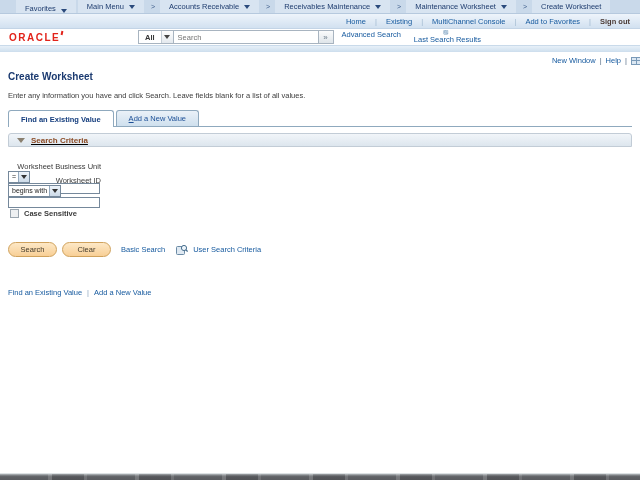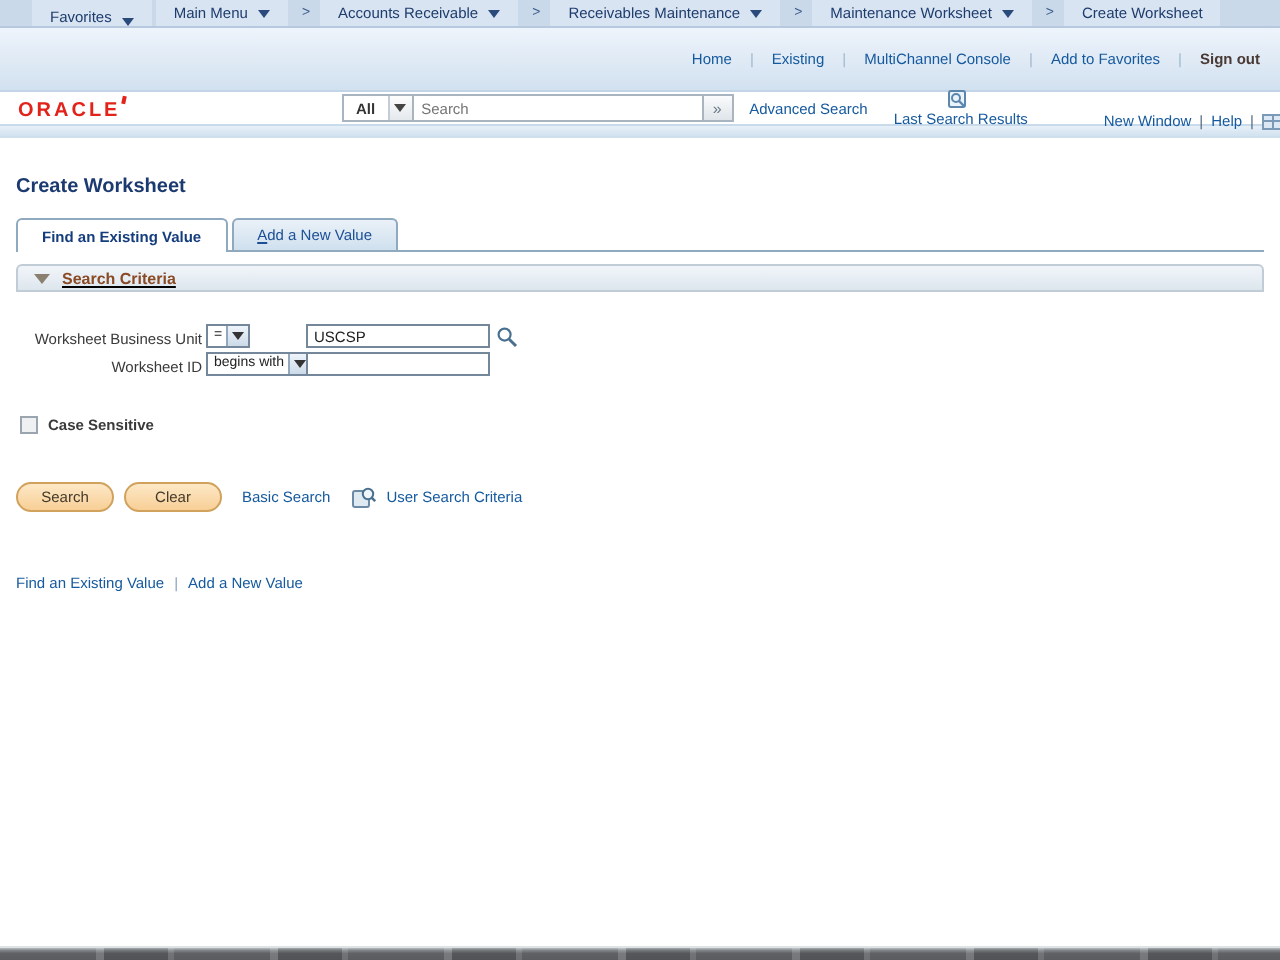--- a/index.html
+++ b/index.html
@@ -27,42 +27,42 @@
     width:0; height:0; margin-left:5px;
     border-left:3px solid transparent; border-right:3px solid transparent;
     border-top:4px solid #2a4a7c;
   }
   .crumb-sep {
     display:flex; align-items:center; padding:0 5px;
     color:#3a5a88; font-size:7px;
   }
   
   .nav-bar {
-    height:32px; background:linear-gradient(180deg,#eef4fb 0%,#d2e1f0 100%);
+    height:15px; background:linear-gradient(180deg,#eef4fb 0%,#d2e1f0 100%);
     display:flex; align-items:center; justify-content:flex-end;
     font-size:7.5px; padding-right:10px;
     border-bottom:1px solid #c3d4e6;
   }
   .nav-link { color:#15599e; cursor:pointer; white-space:nowrap; }
   .nav-pipe { color:#9fb8cf; margin:0 9px; }
   .signout { color:#4a3a35; font-weight:bold; cursor:pointer; }
   
   .brand-row { height:16px; position:relative; background:#fff; }
   .oracle-logo {
     position:absolute; left:9px; top:2px;
     color:#e2231a; font-weight:bold; font-size:10px; letter-spacing:1.5px;
     font-family:"Liberation Sans", sans-serif;
   }
   .logo-tick {
     display:inline-block; width:2px; height:4px; background:#e2231a;
     margin-left:1px; margin-bottom:6px; transform:rotate(12deg);
   }
   .searchbar {
     position:absolute; left:138px; top:1px;
-    display:flex; align-items:center; height:14px;margin-left:33px;
+    display:flex; height:14px;
   }
   .scope-box {
     display:flex; align-items:center; height:14px;
     border:1px solid #a8b4c0; background:#fff; cursor:pointer;
   }
   .scope-text { font-size:7.5px; font-weight:bold; color:#333; padding:0 6px; }
   .scope-arrow-btn {
     width:12px; height:12px; display:flex; align-items:center; justify-content:center;
     border-left:1px solid #c4cdd6; background:linear-gradient(180deg,#fdfdfd,#e4e9ee);
   }
@@ -133,21 +133,21 @@
     display:flex; align-items:center; padding-left:8px; cursor:pointer;text-decoration:underline;
   }
   .collapse-tri {
     width:0; height:0;
     border-left:4px solid transparent; border-right:4px solid transparent;
     border-top:5px solid #8a8070; margin-right:6px;
   }
   .criteria-title { font-size:8px; font-weight:bold; color:#8a4a24; }
   
   .form-area { margin-top:15px; }
-  .form-row { display:flex; align-items:flex-end; height:13px; margin-bottom:1px; }
+  .form-row { display:flex; align-items:flex-start; height:13px; margin-bottom:1px;flex-direction:column; }
   .f-label {
     width:95px; text-align:right; font-size:7.5px; color:#3a3a3a;
     padding-right:2px; white-space:nowrap;
   }
   .op-col { width:50px; display:flex; }
   .fake-select {
     display:flex; align-items:stretch; height:12px;
     border:1px solid #75889b; background:#fff; cursor:pointer;
   }
   .fs-text { font-size:7px; color:#222; padding:1px 2px 0 3px; white-space:nowrap; }
@@ -273,20 +273,21 @@
 <div class="page-actions">
   <span class="pa-link">New Window</span>
   <span class="pa-pipe">|</span>
   <span class="pa-link">Help</span>
   <span class="pa-pipe">|</span>
   <span class="personalize-icon"></span>
 </div>
 
 <div class="content">
   <div class="page-title">Create Worksheet</div>
+  <div class="page-instructions">Enter any information you have and click Search. Leave fields blank for a list of all values.</div>
 
   <div class="tab-row">
     <div class="tab active">
       <span class="tab-label">Find an Existing Value</span>
     </div>
     <div class="tab inactive">
       <span class="tab-label">Add a New Value</span>
     </div>
   </div>
 

